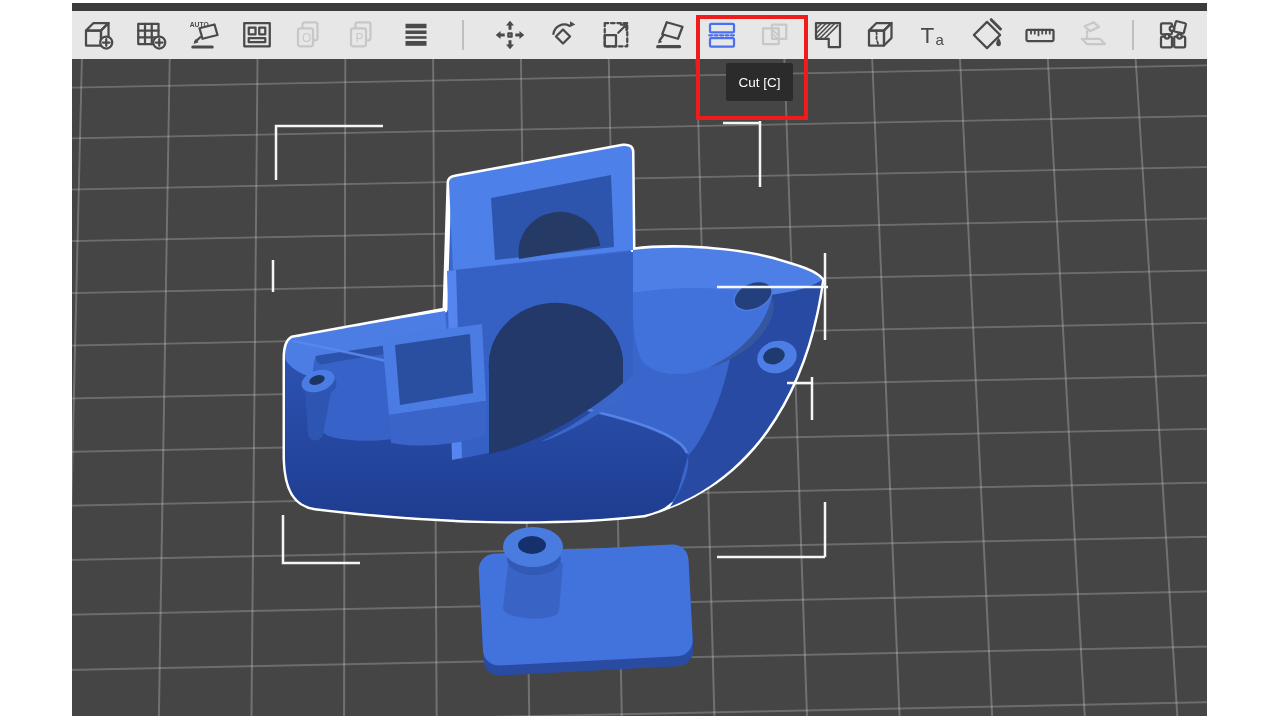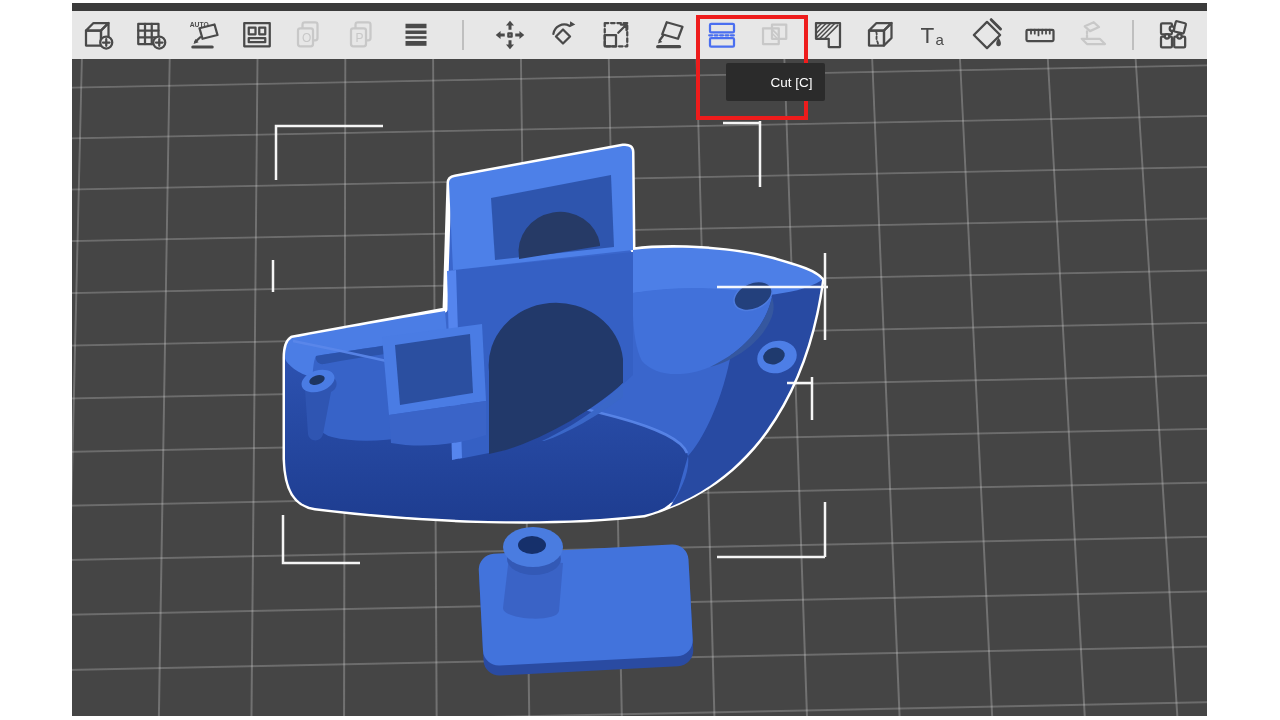--- a/index.html
+++ b/index.html
@@ -23,21 +23,21 @@
       linear-gradient(to right, rgba(230,230,230,.27) 2px, transparent 2px),
       linear-gradient(to bottom, rgba(225,225,225,.25) 2px, transparent 2px);
     background-size:93px 57px;background-position:6px 18px;
     transform:perspective(1800px) rotateX(8deg) rotateZ(-1.2deg);
     transform-origin:50% 100%;}
   .scene{position:absolute;left:0;top:0;}
   .annotation{position:absolute;left:624px;top:12px;width:104px;height:97px;
     border:4px solid #ee1c1c;z-index:30;pointer-events:none;}
   .tooltip{position:absolute;left:654px;top:60px;width:67px;height:38px;background:#2b2b2b;
     color:#ffffff;font-size:13.5px;display:flex;align-items:center;justify-content:center;
-    z-index:31;border-radius:2px;padding-left:32px;}
+    z-index:31;border-radius:2px;}
 </style>
 </head>
 <body>
 
 <div class="app">
   <div class="chrome-strip"></div>
 
   <div class="toolbar">
     <div class="tb-btn">
         <svg class="icn" viewBox="0 0 24 24">

